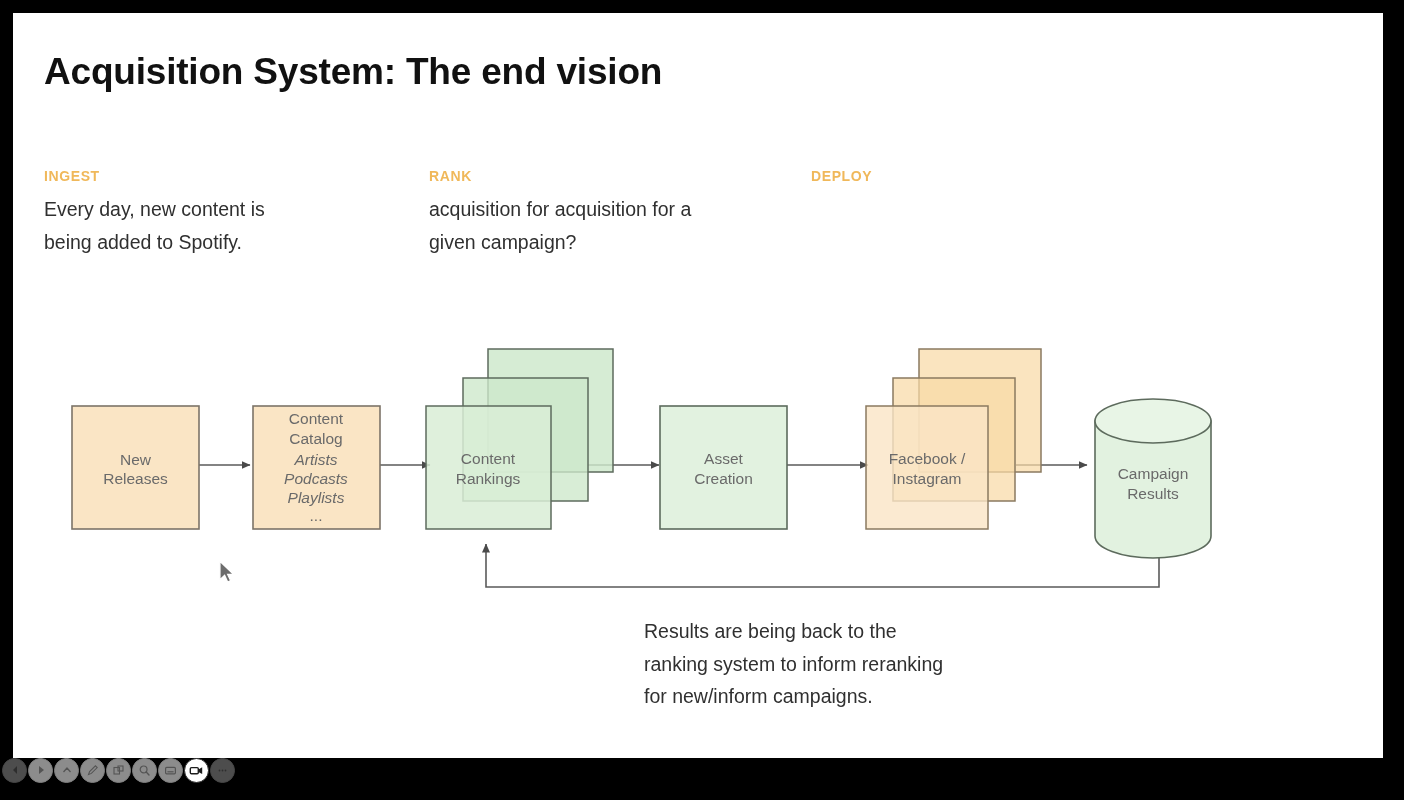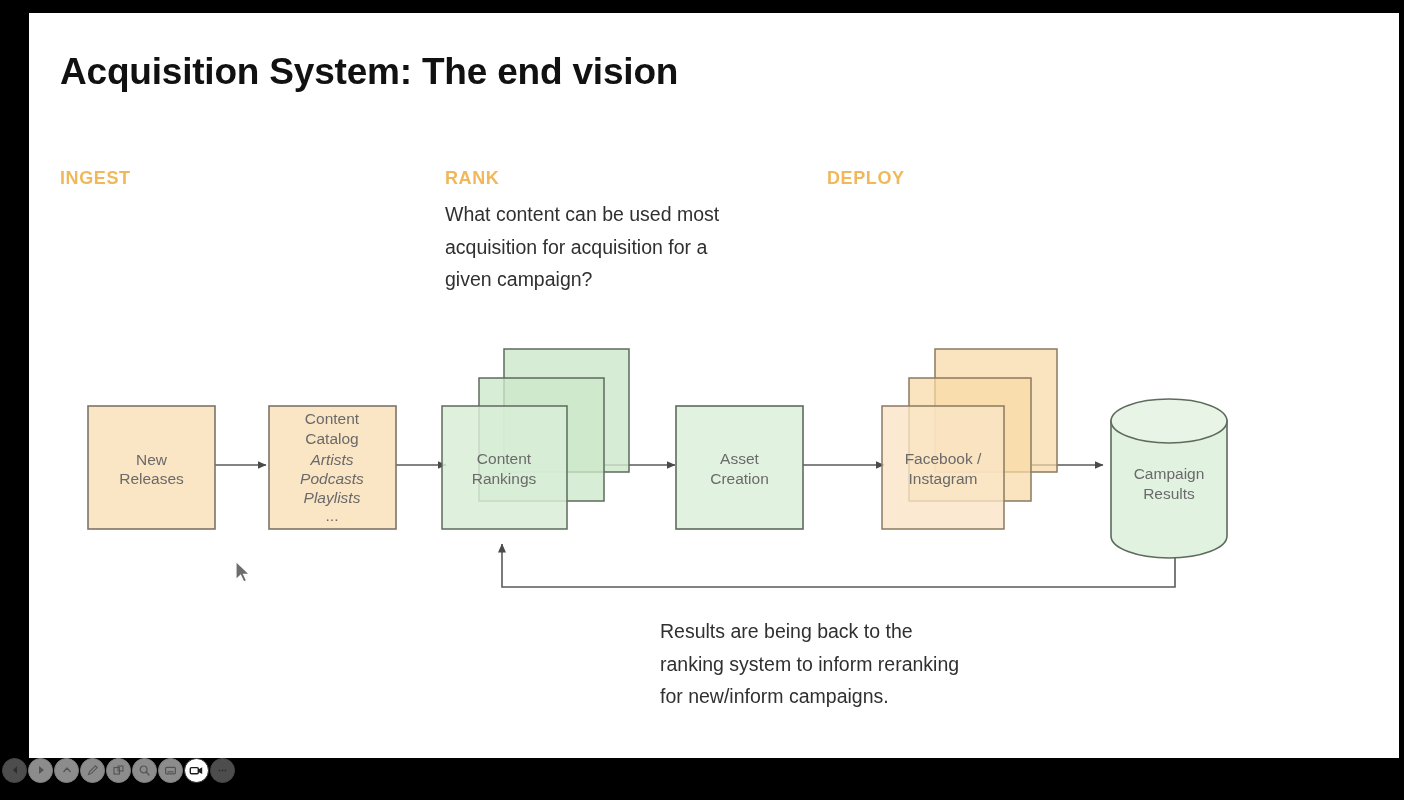--- a/index.html
+++ b/index.html
@@ -23,21 +23,20 @@
 
   
   #slide {
     position: absolute;
     left: 13px;
     top: 13px;
     width: 1370px;
     height: 745px;
     background: #ffffff;
     overflow: hidden;
-    margin-left: 16px;
   }
 
   
   #slide-title {
     position: absolute;
     left: 31px;
     top: 38px;
     font-size: 37px;
     font-weight: bold;
     color: #111111;
@@ -48,21 +47,21 @@
   
   .step-col {
     position: absolute;
     top: 155px;
   }
   .step-col.col0 { left: 31px;  width: 360px; }
   .step-col.col1 { left: 416px; width: 375px; }
   .step-col.col2 { left: 798px; width: 375px; }
 
   .step-heading {
-    font-size: 18px;
+    font-size: 14px;
     font-weight: bold;
     color: #f0b85a;
     letter-spacing: 0.6px;
     margin: 0 0 9px 0;
   }
   .step-body {
     font-size: 19.5px;
     line-height: 32.5px;
     color: #303030;
     font-weight: 400;
@@ -137,26 +136,29 @@
 <body>
 
 <div id="app">
 
   <div id="slide">
 
     <div id="slide-title">Acquisition System: The end vision</div>
 
     <div class="step-col col0">
       <div class="step-heading">INGEST</div>
+      <div class="step-body">
+        <div>Every day, new content is</div>
+        <div>being added to Spotify.</div>
+      </div>
     </div>
 
     <div class="step-col col1">
       <div class="step-heading">RANK</div>
       <div class="step-body">
-        <div>What content can be used most</div>
         <div>acquisition for acquisition for a</div>
         <div>given campaign?</div>
       </div>
     </div>
 
     <div class="step-col col2">
       <div class="step-heading">DEPLOY</div>
     </div>
 
     <div id="learn-col">

